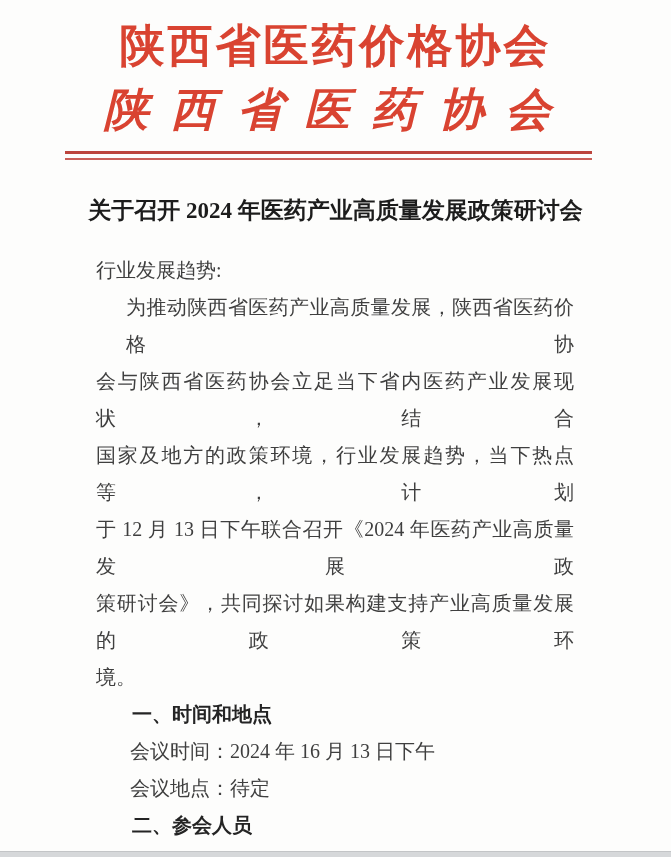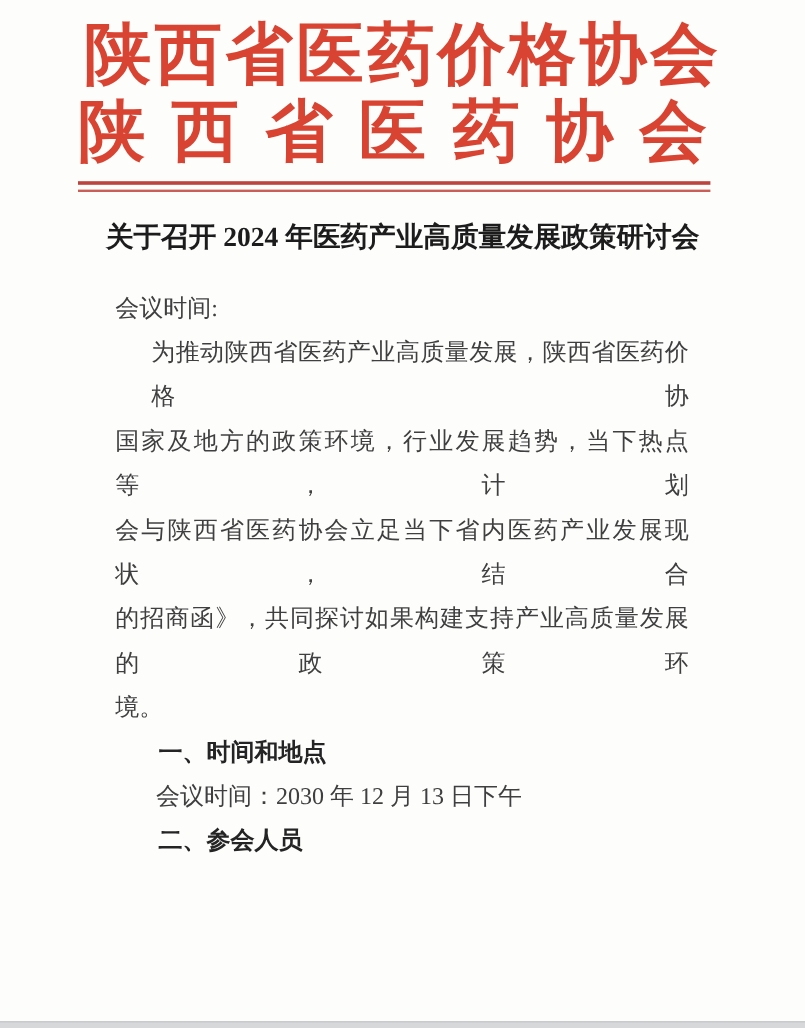--- a/index.html
+++ b/index.html
@@ -10,35 +10,35 @@
     background: var(--page-bg, #fdfdfc);
     overflow: hidden;
     font-family: "Liberation Serif", "DejaVu Serif", serif;
   }
 
   
   .org {
     text-align: center;
     font-weight: 700;
     color: var(--accent-red, #d94331);
-    font-size: 56px;
+    font-size: 45px;
     line-height: 64px;
     white-space: nowrap;
   }
   .org1 { padding-top: 14px; letter-spacing: 3px; }
-  .org2 { letter-spacing: 22px; padding-left: 5px; }
+  .org2 { letter-spacing: 22px; padding-left: 5px; font-style: italic; }
 
   .rules { margin: 9px 0 0 65px; width: 527px; }
   .rule-thick { height: 3px; background: var(--rule-red-dark, #bc443d); }
   .rule-gap   { height: 4px; }
   .rule-thin  { height: 2px; background: var(--rule-red-light, #c95f58); }
 
   
   .doc-title {
-    margin-top: 21px;
+    margin-top: 34px;
     text-align: center;
     font-size: 23px;
     line-height: 33px;
     font-weight: 700;
     color: var(--title-ink, #1c1c1c);
   }
 
   
   .content {
     width: 478px;
@@ -81,31 +81,33 @@
       <div class="rule-thin"></div>
     </div>
   </header>
 
   <h1 class="doc-title">
     <div>关于召开 2024 年医药产业高质量发展政策研讨会</div>
   </h1>
 
   <main class="content">
 
-    <div class="line">会议时间:</div>
+    <div class="line">行业发展趋势:</div>
 
     <div>
       <div class="line pind j">为推动陕西省医药产业高质量发展，陕西省医药价格协</div>
+      <div class="line j">会与陕西省医药协会立足当下省内医药产业发展现状，结合</div>
       <div class="line j">国家及地方的政策环境，行业发展趋势，当下热点等，计划</div>
-      <div class="line j">会与陕西省医药协会立足当下省内医药产业发展现状，结合</div>
-      <div class="line j">的招商函》，共同探讨如果构建支持产业高质量发展的政策环</div>
+      <div class="line j">于 12 月 13 日下午联合召开《2024 年医药产业高质量发展政</div>
+      <div class="line j">策研讨会》，共同探讨如果构建支持产业高质量发展的政策环</div>
       <div class="line">境。</div>
     </div>
 
     <div class="line heading">一、时间和地点</div>
-    <div class="line sub">会议时间：2030 年 12 月 13 日下午</div>
+    <div class="line sub">会议时间：2024 年 16 月 13 日下午</div>
+    <div class="line sub">会议地点：待定</div>
 
     <div class="line heading">二、参会人员</div>
 
   </main>
 
   <div class="edge"></div>
 </div>
 
 </body></html>

